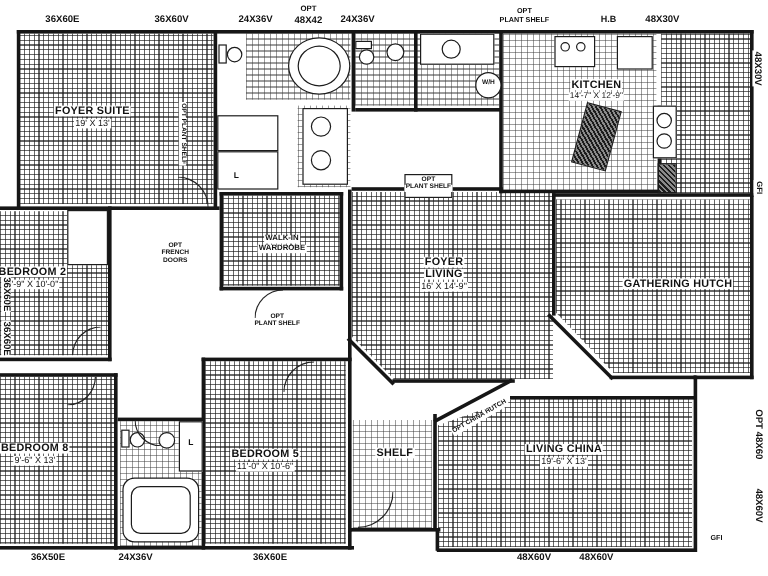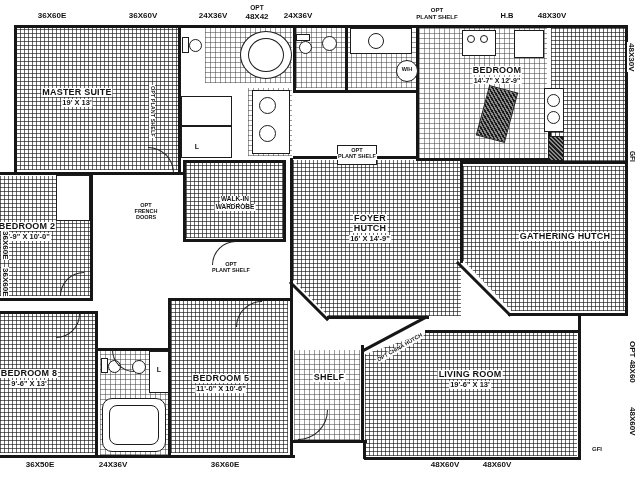--- a/index.html
+++ b/index.html
@@ -15,21 +15,21 @@
   .wall{position:absolute;background:#161616;z-index:3;}
   .diag{transform-origin:left top;}
   .fx{position:absolute;border:1.5px solid #1c1c1c;background:#fff;z-index:4;box-sizing:border-box;}
   .round{border-radius:50%;}
   .darkfx{background:repeating-linear-gradient(45deg,#1c1c1c 0 1.5px,#8a8a8a 1.5px 3px);}
   .arc{position:absolute;border-left:1.3px solid #222;border-bottom:1.3px solid #222;
        border-bottom-left-radius:100%;z-index:4;box-sizing:border-box;}
   .lbl{position:absolute;transform:translateX(-50%);white-space:nowrap;background:#fff;
        z-index:6;text-align:center;line-height:1;padding:0 1px;}
   .rn{font-size:9px;font-weight:bold;letter-spacing:.2px;}
-  .dm{font-size:7.5px;font-weight:bold;}
+  .dm{font-size:7.5px;font-weight:normal;}
   .wn{font-size:8px;font-weight:bold;}
   .tn{font-size:6px;font-weight:bold;}
   .mi{font-size:5.5px;font-weight:bold;}
   .vlbl{position:absolute;writing-mode:vertical-rl;white-space:nowrap;background:#fff;
         z-index:6;line-height:1;padding:1px 0;}
 </style>
 </head>
 <body>
 
 <div class="plan">
@@ -125,35 +125,35 @@
   <div class="fx" style="left:56px;top:175px;width:34px;height:46px"></div>
 
   <div class="arc" style="left:148px;top:147px;width:26px;height:26px;transform:rotate(180deg)"></div>
   <div class="arc" style="left:60px;top:272px;width:24px;height:24px;transform:rotate(90deg)"></div>
   <div class="arc" style="left:56px;top:314px;width:24px;height:24px;transform:rotate(270deg)"></div>
   <div class="arc" style="left:236px;top:301px;width:26px;height:26px;transform:rotate(90deg)"></div>
   <div class="arc" style="left:112px;top:350px;width:22px;height:22px"></div>
   <div class="arc" style="left:298px;top:410px;width:30px;height:30px;transform:rotate(270deg)"></div>
   <div class="arc" style="left:212px;top:241px;width:24px;height:24px;transform:rotate(90deg)"></div>
 
-  <div class="lbl rn" style="left:77px;top:88px">MASTER SUITE</div>
+  <div class="lbl rn" style="left:77px;top:88px">FOYER SUITE</div>
   <div class="lbl dm" style="left:77px;top:99px">19' X 13'</div>
   <div class="lbl rn" style="left:27px;top:222px">BEDROOM 2</div>
   <div class="lbl dm" style="left:27px;top:233px">9'-9" X 10'-0"</div>
   <div class="lbl rn" style="left:29px;top:369px">BEDROOM 8</div>
   <div class="lbl dm" style="left:29px;top:380px">9'-6" X 13'</div>
   <div class="lbl rn" style="left:221px;top:374px">BEDROOM 5</div>
   <div class="lbl dm" style="left:221px;top:385px">11'-0" X 10'-6"</div>
   <div class="lbl rn" style="left:370px;top:214px">FOYER</div>
-  <div class="lbl rn" style="left:370px;top:224px">HUTCH</div>
+  <div class="lbl rn" style="left:370px;top:224px">LIVING</div>
   <div class="lbl dm" style="left:370px;top:235px">16' X 14'-9"</div>
   <div class="lbl rn" style="left:565px;top:232px">GATHERING HUTCH</div>
-  <div class="lbl rn" style="left:470px;top:370px">LIVING ROOM</div>
+  <div class="lbl rn" style="left:470px;top:370px">LIVING CHINA</div>
   <div class="lbl dm" style="left:470px;top:381px">19'-6" X 13'</div>
-  <div class="lbl rn" style="left:497px;top:66px">BEDROOM</div>
+  <div class="lbl rn" style="left:497px;top:66px">KITCHEN</div>
   <div class="lbl dm" style="left:497px;top:77px;font-size:7px">14'-7" X 12'-9"</div>
   <div class="lbl rn" style="left:329px;top:373px">SHELF</div>
   <div class="lbl tn" style="left:235px;top:196px;font-size:6.5px">WALK-IN</div>
   <div class="lbl tn" style="left:235px;top:204px;font-size:6.5px">WARDROBE</div>
 
   <div class="lbl wn" style="left:52px;top:12px">36X60E</div>
   <div class="lbl wn" style="left:143px;top:12px">36X60V</div>
   <div class="lbl wn" style="left:213px;top:12px">24X36V</div>
   <div class="lbl tn" style="left:257px;top:5px;font-size:6.5px">OPT</div>
   <div class="lbl wn" style="left:257px;top:13px">48X42</div>

